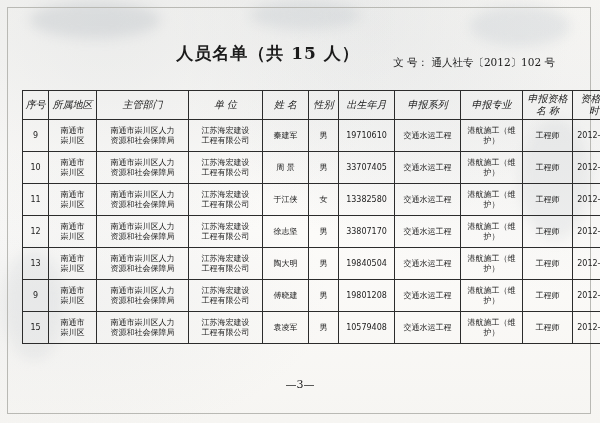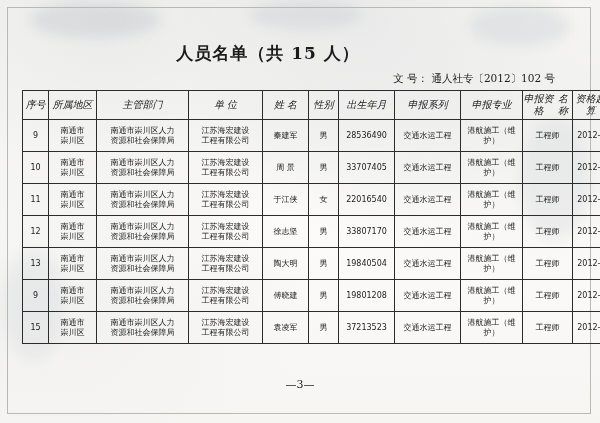--- a/index.html
+++ b/index.html
@@ -41,21 +41,21 @@
     width: 536px;
     text-align: center;
     font-size: 17px;
     font-weight: bold;
     letter-spacing: 1px;
     font-family: "DejaVu Serif", "Liberation Serif", serif;
   }
   .doc-code {
     position: absolute;
     right: 45px;
-    top: 72px;
+    top: 56px;
     font-size: 10.5px;
     font-family: "DejaVu Serif", "Liberation Serif", serif;
     white-space: nowrap;
     text-align: right;
   }
   table.roster {
     position: absolute;
     left: 22px;
     top: 90px;
     width: 556px;
@@ -88,21 +88,21 @@
   .col-name     { width: 46px; }
   .col-sex      { width: 30px; }
   .col-birth    { width: 56px; }
   .col-series   { width: 66px; }
   .col-major    { width: 62px; }
   .col-title    { width: 50px; }
   .col-date     { width: 56px; }
   .twoline { display: block; }
   .hdr-split {
     display: flex;
-    flex-direction: row;
+    flex-direction: column;
     line-height: 1.2;
   }
   .footer-page {
     position: absolute;
     left: 0;
     top: 378px;
     width: 600px;
     text-align: center;
     font-size: 11px;
     font-family: "DejaVu Serif", "Liberation Serif", serif;
@@ -183,21 +183,21 @@
         <td>
             <span class="twoline">南通市崇川区人力</span>
             <span class="twoline">资源和社会保障局</span>
           </td>
         <td>
             <span class="twoline">江苏海宏建设</span>
             <span class="twoline">工程有限公司</span>
           </td>
         <td>秦建军</td>
         <td>男</td>
-        <td>28536490</td>
+        <td>19710610</td>
         <td>交通水运工程</td>
         <td>港航施工（维护）</td>
         <td>工程师</td>
         <td>2012-11-19</td>
       </tr>
       <tr>
         <td>10</td>
         <td>
             <span class="twoline">南通市</span>
             <span class="twoline">崇川区</span>
@@ -227,21 +227,21 @@
         <td>
             <span class="twoline">南通市崇川区人力</span>
             <span class="twoline">资源和社会保障局</span>
           </td>
         <td>
             <span class="twoline">江苏海宏建设</span>
             <span class="twoline">工程有限公司</span>
           </td>
         <td>于江侠</td>
         <td>女</td>
-        <td>22016540</td>
+        <td>13382580</td>
         <td>交通水运工程</td>
         <td>港航施工（维护）</td>
         <td>工程师</td>
         <td>2012-11-19</td>
       </tr>
       <tr>
         <td>12</td>
         <td>
             <span class="twoline">南通市</span>
             <span class="twoline">崇川区</span>
@@ -315,21 +315,21 @@
         <td>
             <span class="twoline">南通市崇川区人力</span>
             <span class="twoline">资源和社会保障局</span>
           </td>
         <td>
             <span class="twoline">江苏海宏建设</span>
             <span class="twoline">工程有限公司</span>
           </td>
         <td>袁凌军</td>
         <td>男</td>
-        <td>37213523</td>
+        <td>10579408</td>
         <td>交通水运工程</td>
         <td>港航施工（维护）</td>
         <td>工程师</td>
         <td>2012-11-19</td>
       </tr>
     </tbody>
   </table>
 
   <div class="footer-page">—3—</div>
 </div>

